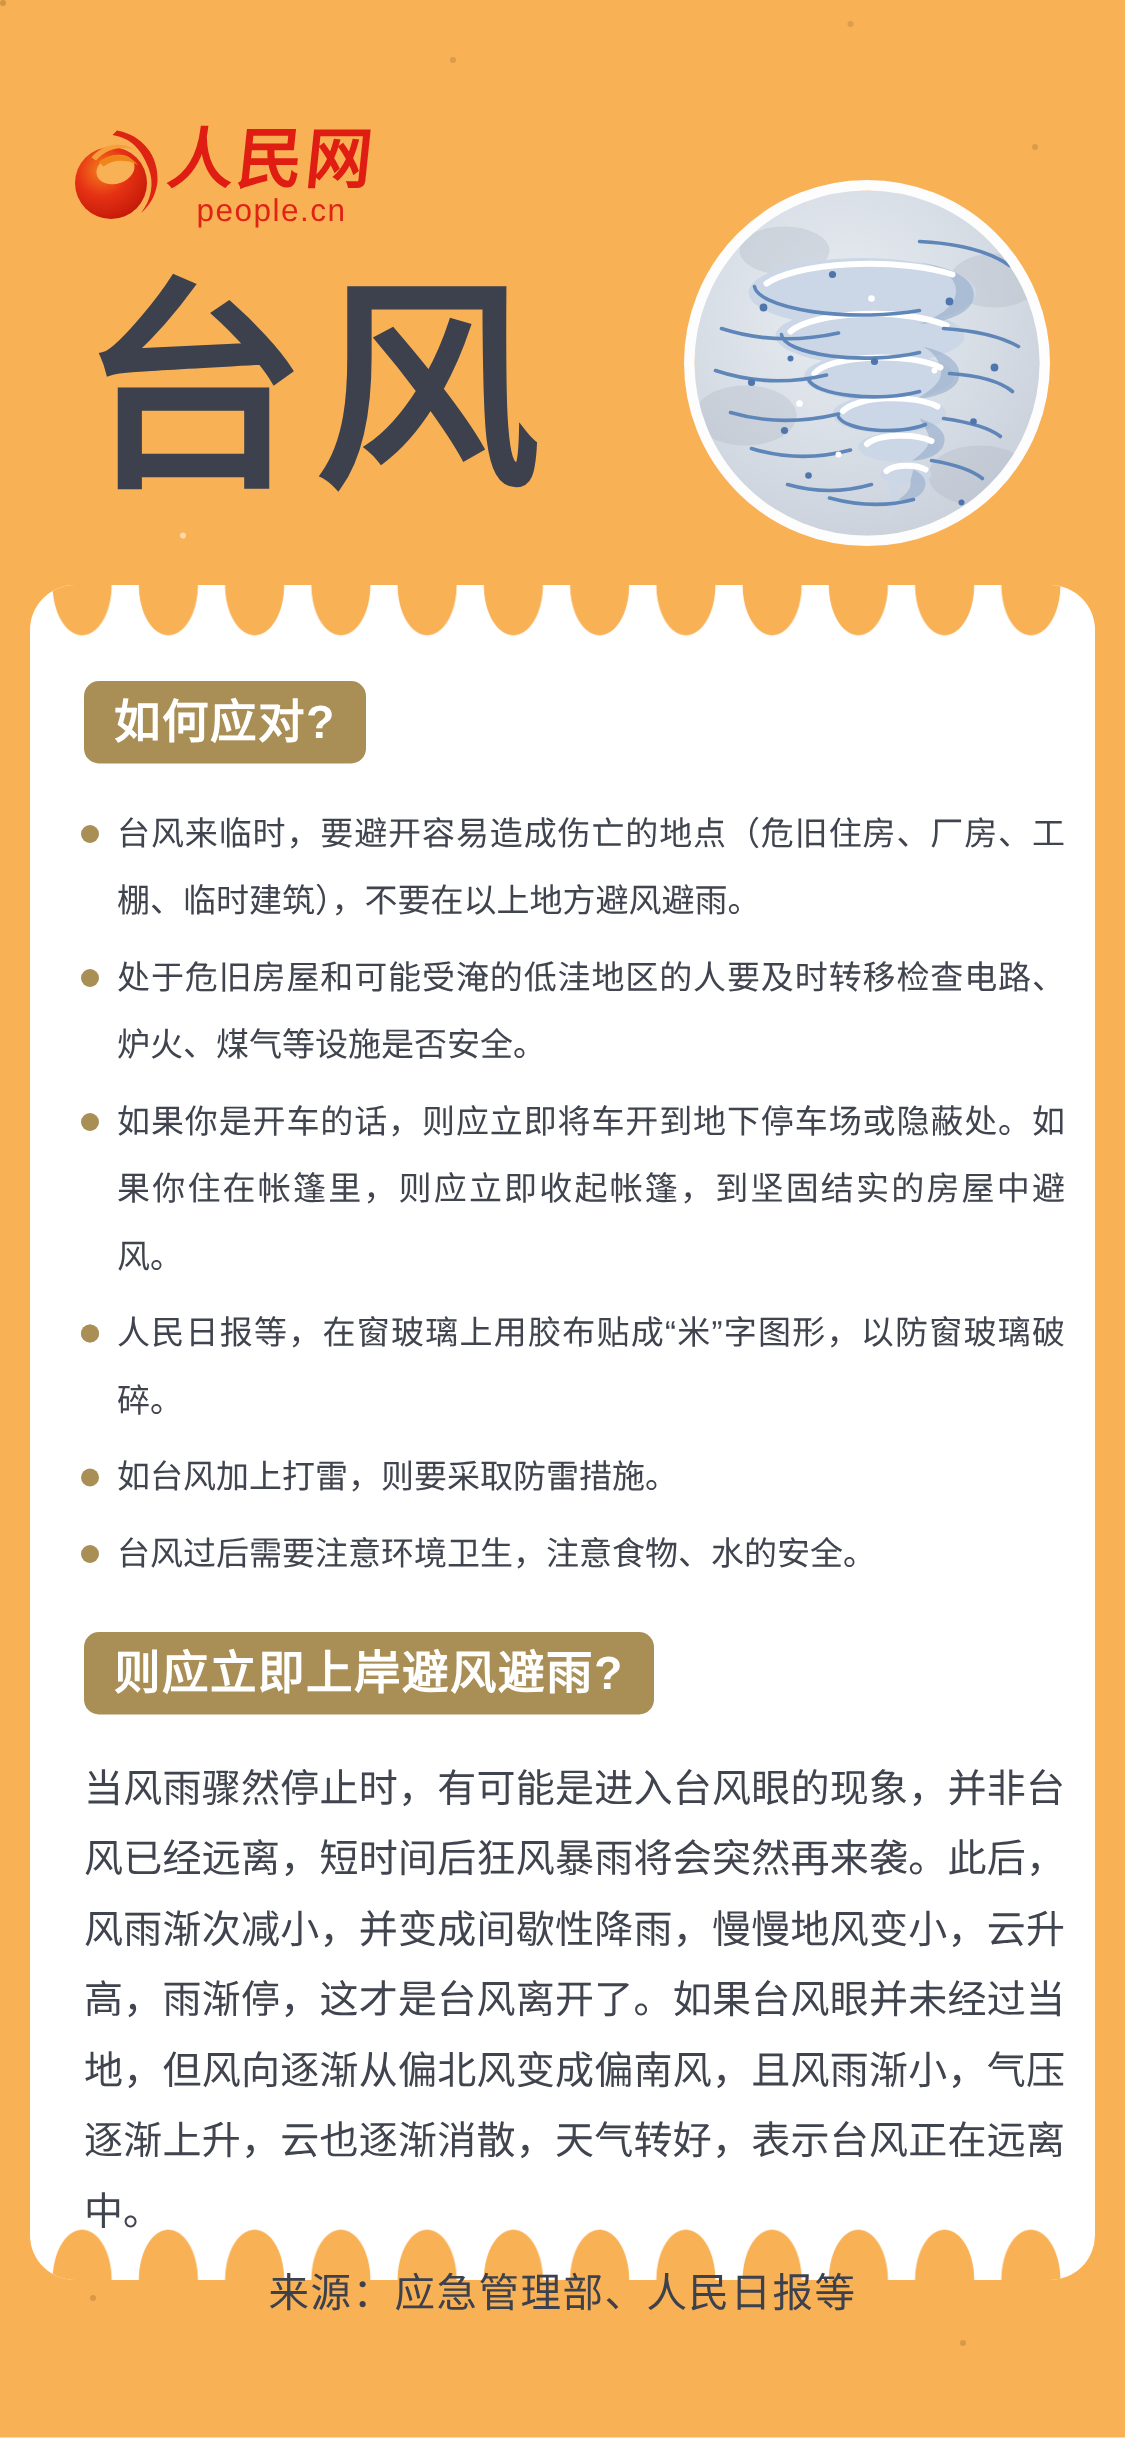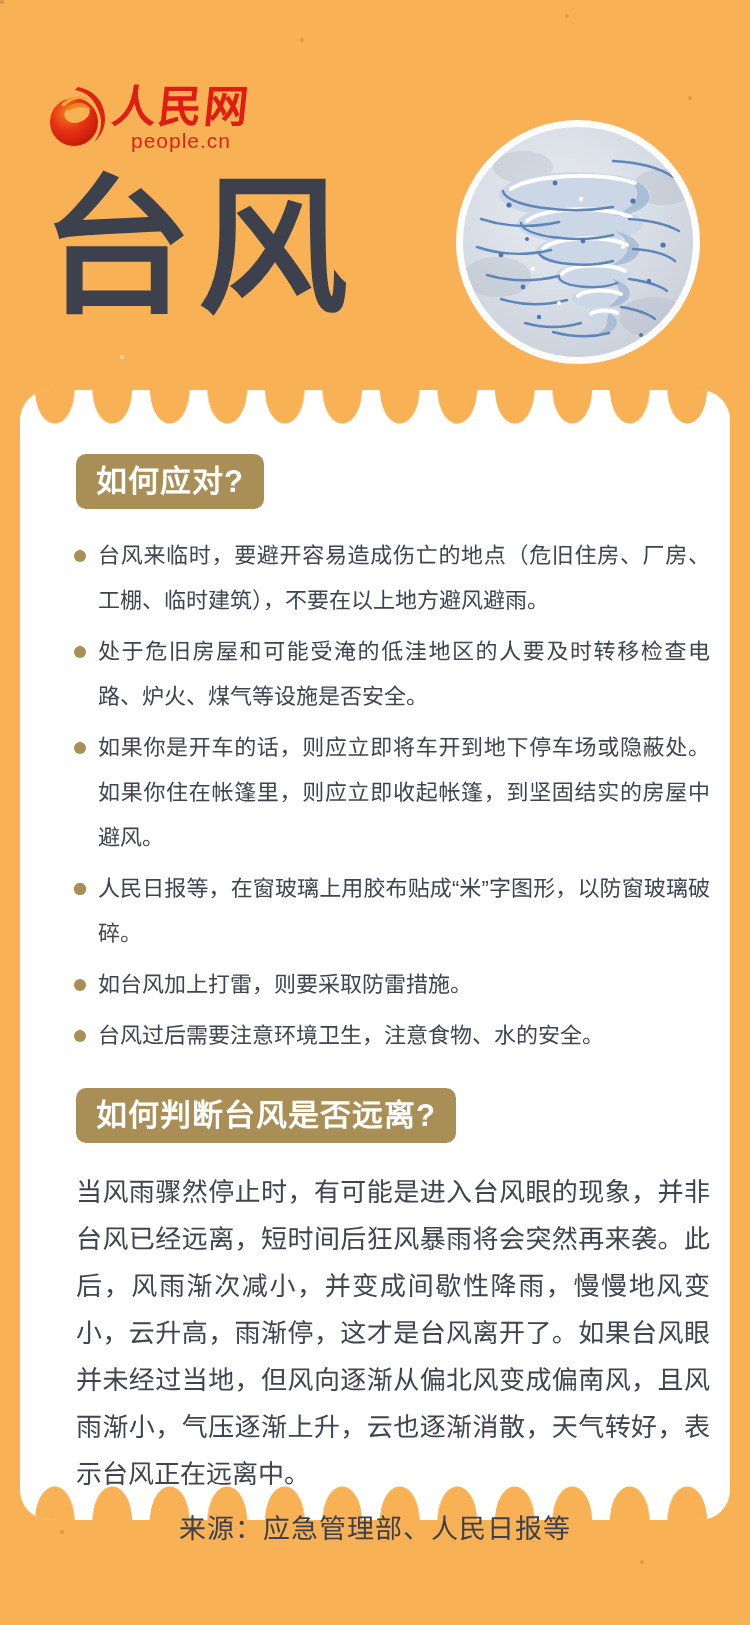--- a/index.html
+++ b/index.html
@@ -10,21 +10,21 @@
     color:#40444F;
   }
   
   .logo{position:absolute;left:48px;top:84px;display:flex;align-items:flex-start;}
   .logo-icon{width:58px;height:64px;}
   .logo-textcol{margin-left:6px;display:flex;flex-direction:column;align-items:center;}
   .logo-cn{font-size:44px;line-height:46px;font-weight:bold;color:#DF1D12;
            transform:skewX(-6deg);letter-spacing:2px;}
   .logo-en{font-size:21px;line-height:22px;font-weight:normal;color:#E02315;letter-spacing:1px;}
   .page-title{
-    position:absolute;left:42px;top:168px;margin:0;
+    position:absolute;left:42px;top:168px;margin:12px;
     font-size:150px;line-height:160px;font-weight:900;color:#3C414D;letter-spacing:6px;
   }
   .hero{
     position:absolute;left:456px;top:120px;width:230px;height:230px;
     border:7px solid #FDFDFD;border-radius:50%;
     background:radial-gradient(circle at 42% 35%, #E9EDF2 0%, #D7DDE5 48%, #C2C9D5 100%);
     overflow:hidden;
   }
   .hero svg{display:block;width:230px;height:230px;}
   
@@ -36,21 +36,21 @@
   
   .card{
     position:absolute;left:20px;top:390px;width:710px;height:1130px;
     background:#FFFFFF;border-radius:30px;overflow:hidden;
   }
   .scallop{position:absolute;left:0;width:100%;height:34px;background-repeat:repeat-x;
            background-size:57.5px 34px;pointer-events:none;}
   .scallop-top{top:0;background-image:radial-gradient(20px 34px at 50% 0px,#F9B156 97%,rgba(249,177,86,0) 100%);background-position:6px 0;}
   .scallop-bottom{bottom:0;background-image:radial-gradient(20px 34px at 50% 100%,#F9B156 97%,rgba(249,177,86,0) 100%);background-position:6px 0;}
   .card-inner{position:absolute;left:0;top:0;width:100%;box-sizing:border-box;
-              padding:64px 20px 0 56px;}
+              padding:64px 20px 0 36px;}
   .badge{
     display:inline-block;background:#A98E55;color:#FFFFFF;
     font-size:31px;font-weight:bold;line-height:34px;
     padding:11px 20px 10px 20px;border-radius:10px;letter-spacing:1px;
   }
   .badge-2{margin-top:24px;}
   .bullets{list-style:none;margin:24px 0 0 0;padding:0;}
   .bullets li{
     position:relative;padding-left:22px;margin-bottom:6px;
     font-size:22px;line-height:45px;color:#40444F;text-align:justify;
@@ -180,21 +180,21 @@
     <ul class="bullets">
       <li><span class="dot"></span><span>台风来临时，要避开容易造成伤亡的地点（危旧住房、厂房、工棚、临时建筑），不要在以上地方避风避雨。</span></li>
       <li><span class="dot"></span><span>处于危旧房屋和可能受淹的低洼地区的人要及时转移检查电路、炉火、煤气等设施是否安全。</span></li>
       <li><span class="dot"></span><span>如果你是开车的话，则应立即将车开到地下停车场或隐蔽处。如果你住在帐篷里，则应立即收起帐篷，到坚固结实的房屋中避风。</span></li>
       <li><span class="dot"></span></li>
       <li><span class="dot"></span><span>人民日报等，在窗玻璃上用胶布贴成“米”字图形，以防窗玻璃破碎。</span></li>
       <li><span class="dot"></span><span>如台风加上打雷，则要采取防雷措施。</span></li>
       <li><span class="dot"></span><span>台风过后需要注意环境卫生，注意食物、水的安全。</span></li>
     </ul>
 
-    <div class="badge badge-2">如何判断台风是否远离?</div>
+    <div class="badge badge-2">则应立即上岸避风避雨?</div>
 
     <p class="para">当风雨骤然停止时，有可能是进入台风眼的现象，并非台风已经远离，短时间后狂风暴雨将会突然再来袭。此后，风雨渐次减小，并变成间歇性降雨，慢慢地风变小，云升高，雨渐停，这才是台风离开了。如果台风眼并未经过当地，但风向逐渐从偏北风变成偏南风，且风雨渐小，气压逐渐上升，云也逐渐消散，天气转好，表示台风正在远离中。</p>
   </div>
 
   <div class="scallop scallop-top"></div>
   <div class="scallop scallop-bottom"></div>
 </div>
 
 <div class="source">来源：应急管理部、人民日报等</div>
 

